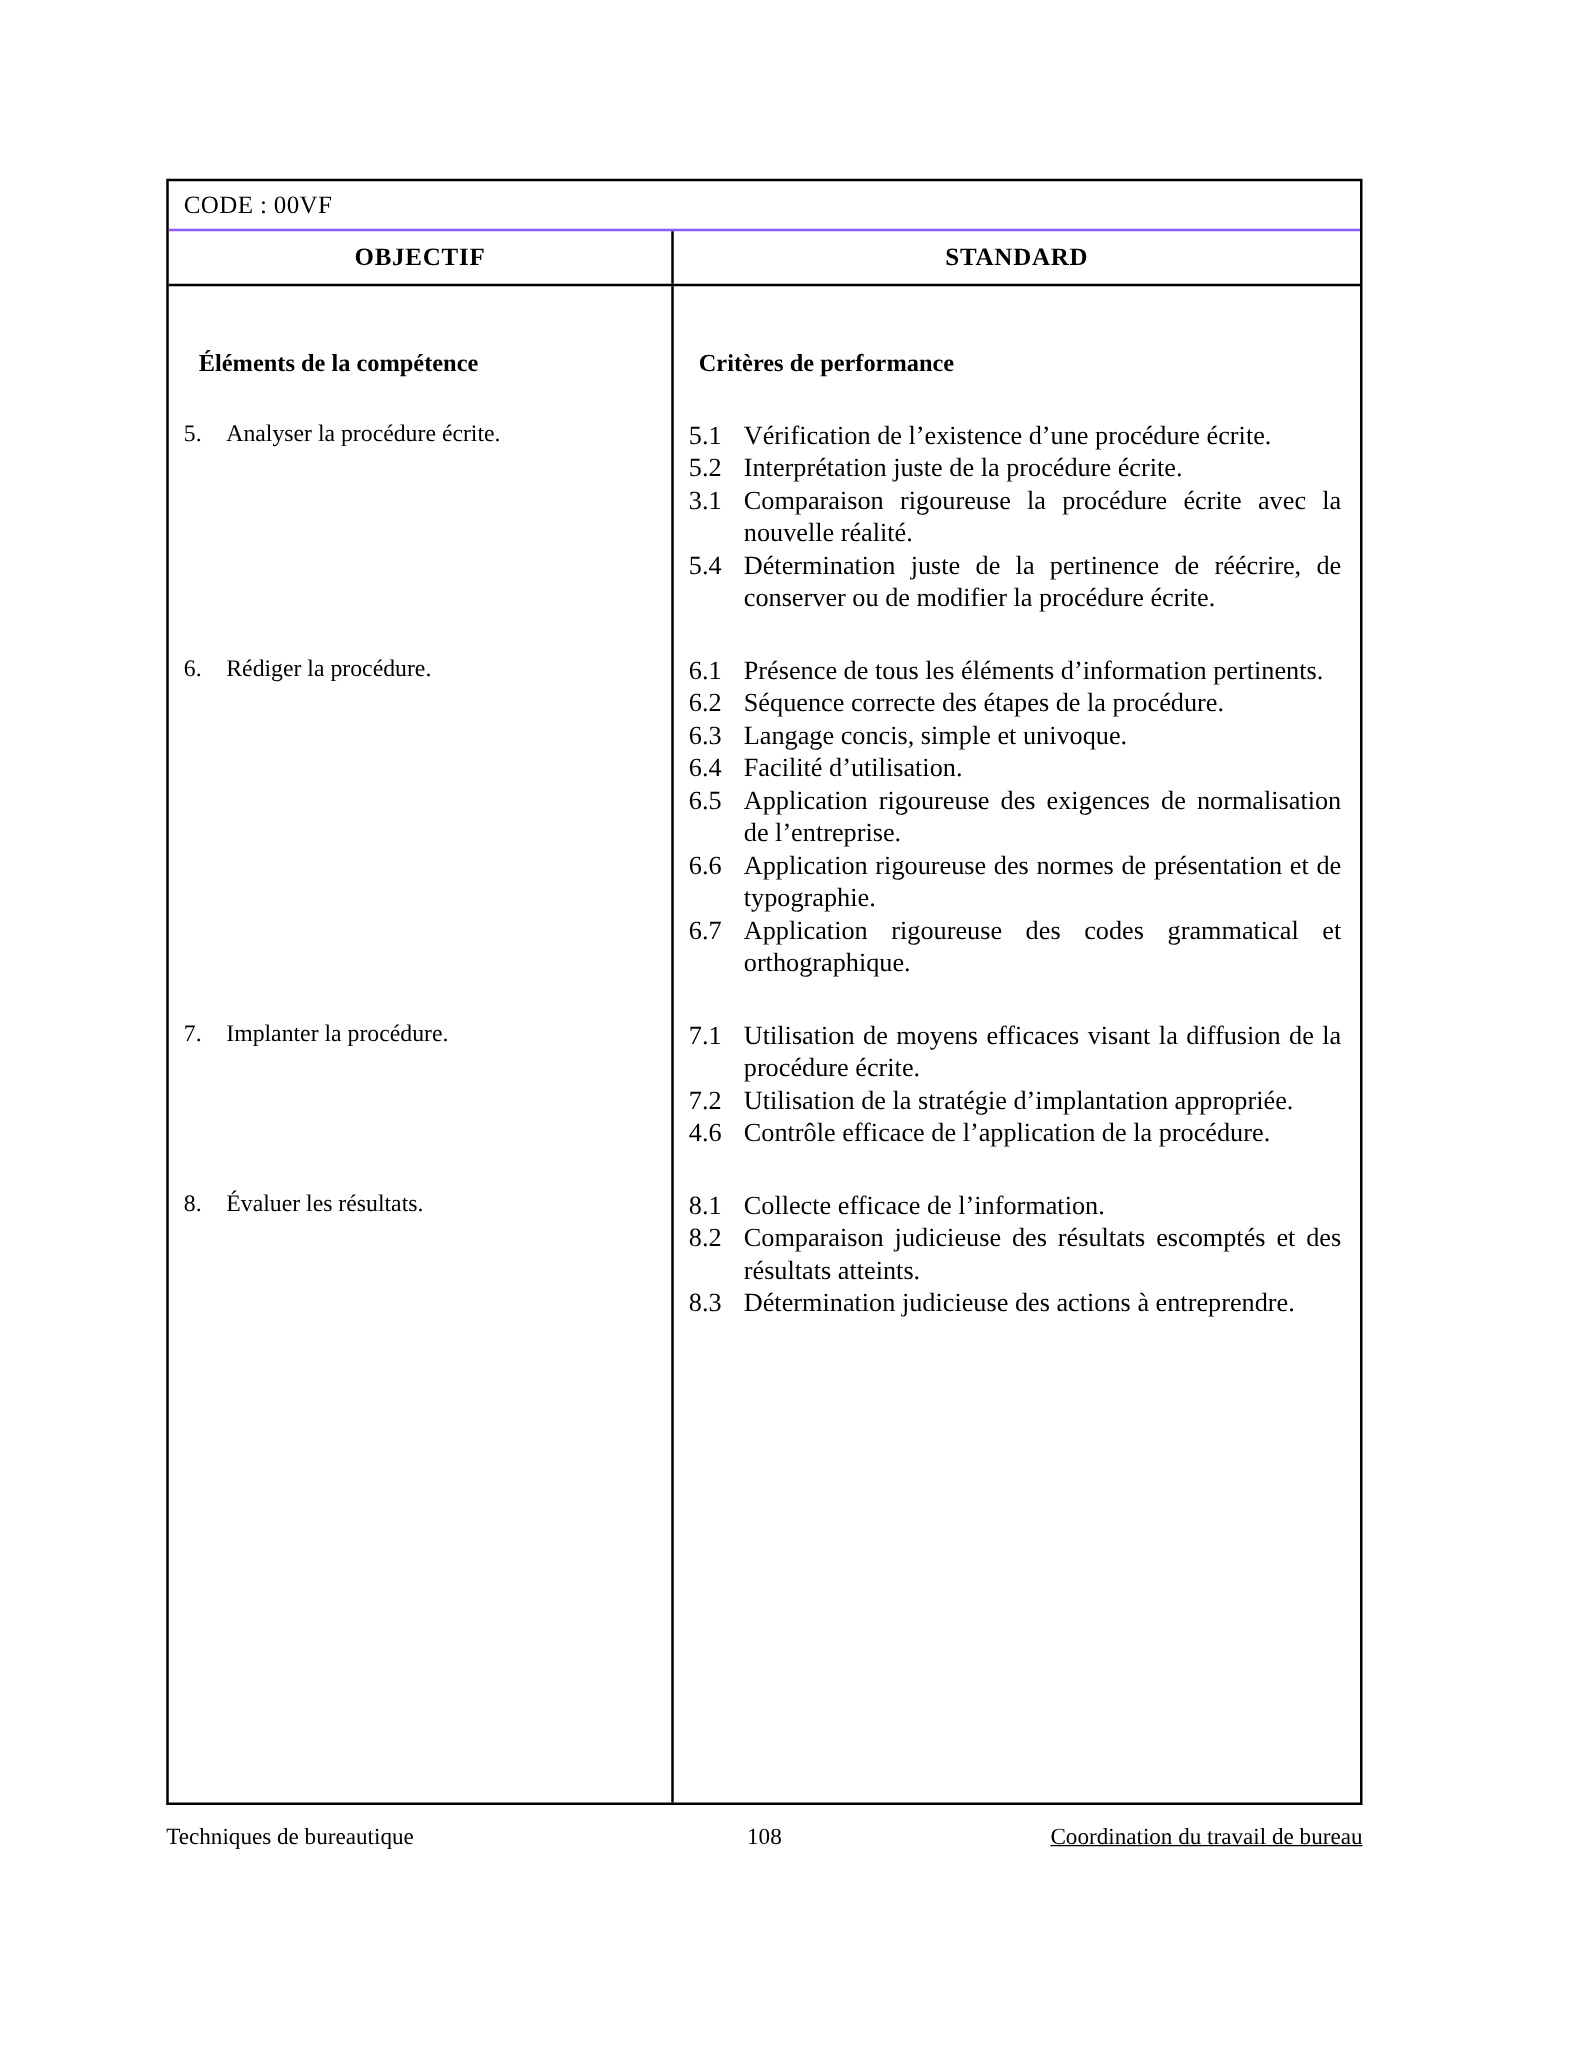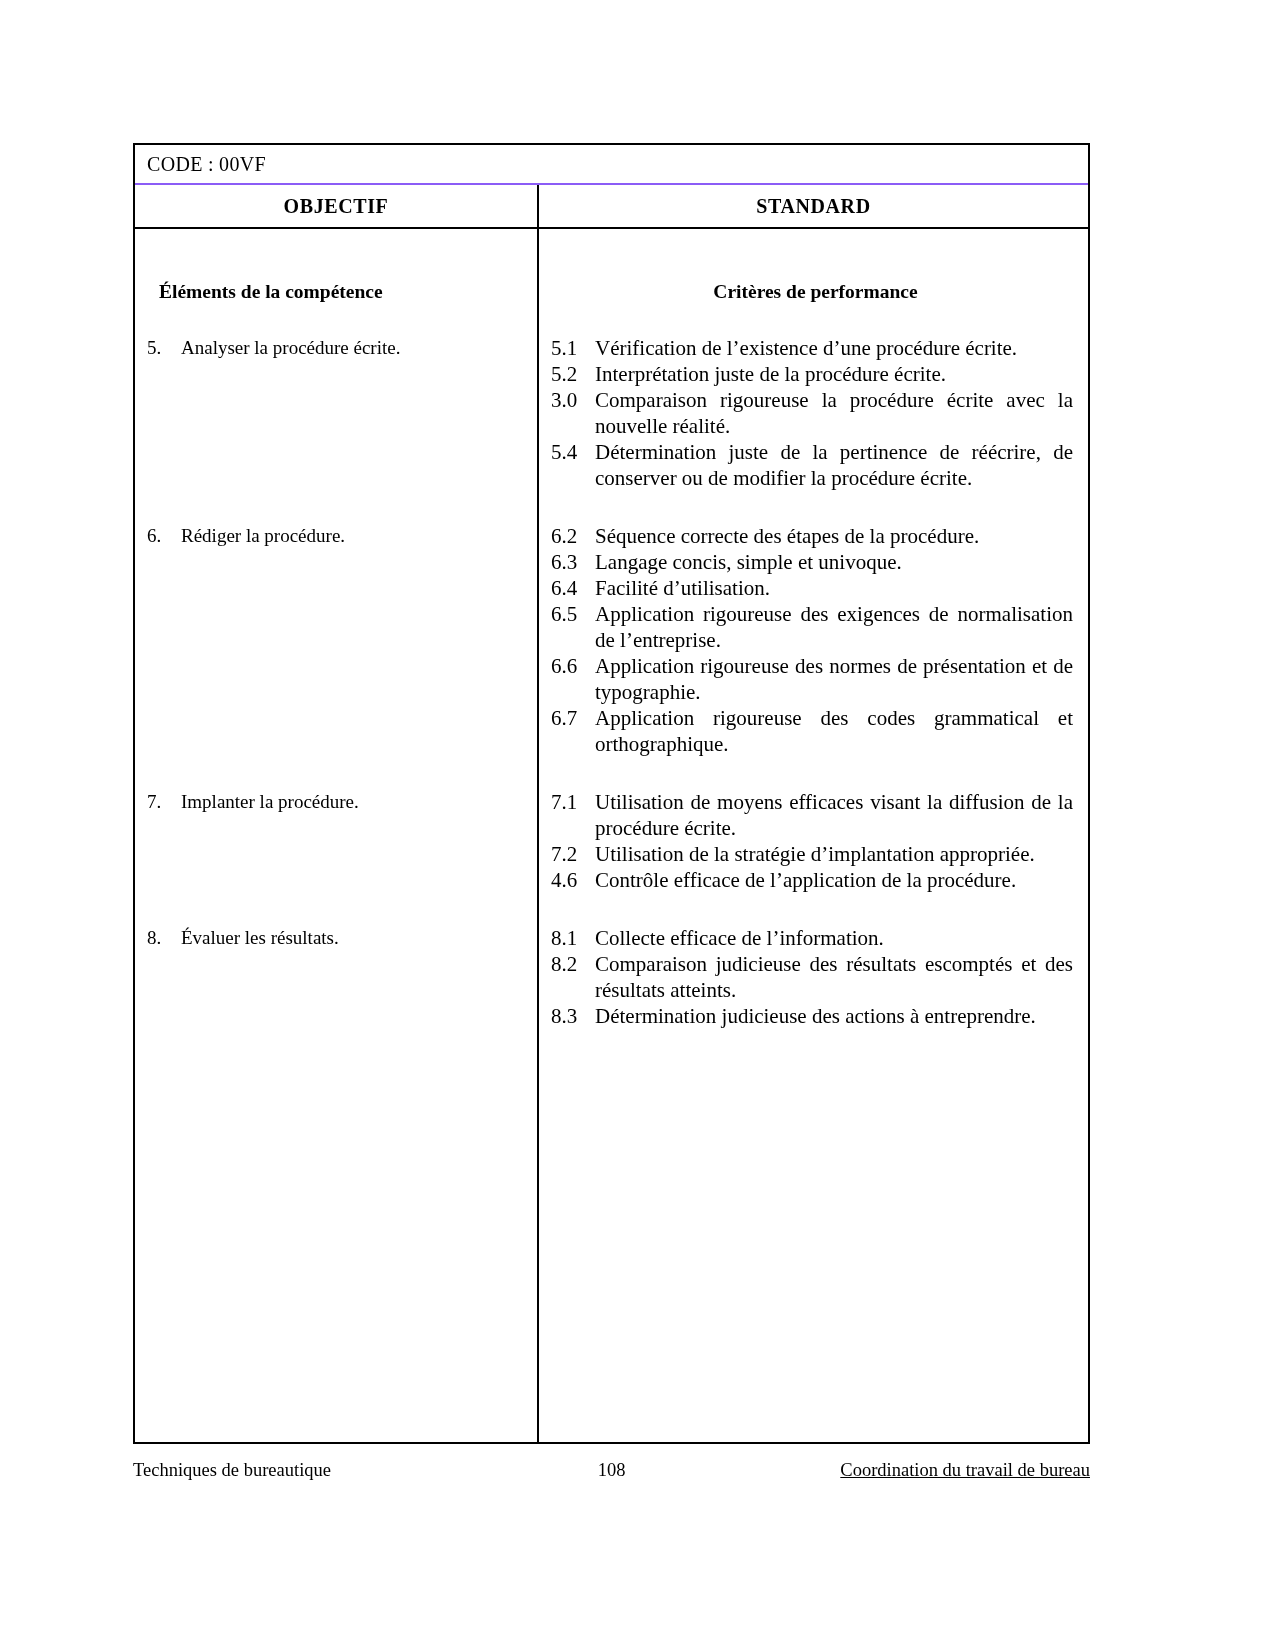--- a/index.html
+++ b/index.html
@@ -52,21 +52,21 @@
     position: absolute;
     left: 402px; top: 0; bottom: 0; width: 2px;
     background: #000;
   }
 
   .col-heading {
     font-weight: bold;
     font-size: 19.5px;
   }
   .col-heading.left { padding-left: 24px; padding-right: 20px; }
-  .col-heading.right { padding-left: 20px; padding-right: 16px; text-align: center; }
+  .col-heading.right { padding-left: 20px; padding-right: 16px; }
 
   .left-cell { padding-left: 12px; padding-right: 24px; font-size: 19px; line-height: 26px; }
   .left-item { display: flex; }
   .inum { flex: 0 0 34px; }
 
   .right-cell { padding-left: 12px; padding-right: 15px; font-size: 21px; line-height: 26px; }
   .crit {
     position: relative;
     padding-left: 44px;
     text-align: justify;
@@ -113,36 +113,40 @@
       <div class="right-cell">
         <div class="crit">
           <span class="cnum">5.1</span>
           <span>Vérification de l’existence d’une procédure écrite.</span>
         </div>
         <div class="crit">
           <span class="cnum">5.2</span>
           <span>Interprétation juste de la procédure écrite.</span>
         </div>
         <div class="crit">
-          <span class="cnum">3.0</span>
+          <span class="cnum">3.1</span>
           <span>Comparaison rigoureuse la procédure écrite avec la nouvelle réalité.</span>
         </div>
         <div class="crit">
           <span class="cnum">5.4</span>
           <span>Détermination juste de la pertinence de réécrire, de conserver ou de modifier la procédure écrite.</span>
         </div>
       </div>
 
       <div class="left-cell">
         <div class="left-item">
           <span class="inum">6.</span>
           <span>Rédiger la procédure.</span>
         </div>
       </div>
       <div class="right-cell">
+        <div class="crit">
+          <span class="cnum">6.1</span>
+          <span>Présence de tous les éléments d’information pertinents.</span>
+        </div>
         <div class="crit">
           <span class="cnum">6.2</span>
           <span>Séquence correcte des étapes de la procédure.</span>
         </div>
         <div class="crit">
           <span class="cnum">6.3</span>
           <span>Langage concis, simple et univoque.</span>
         </div>
         <div class="crit">
           <span class="cnum">6.4</span>

